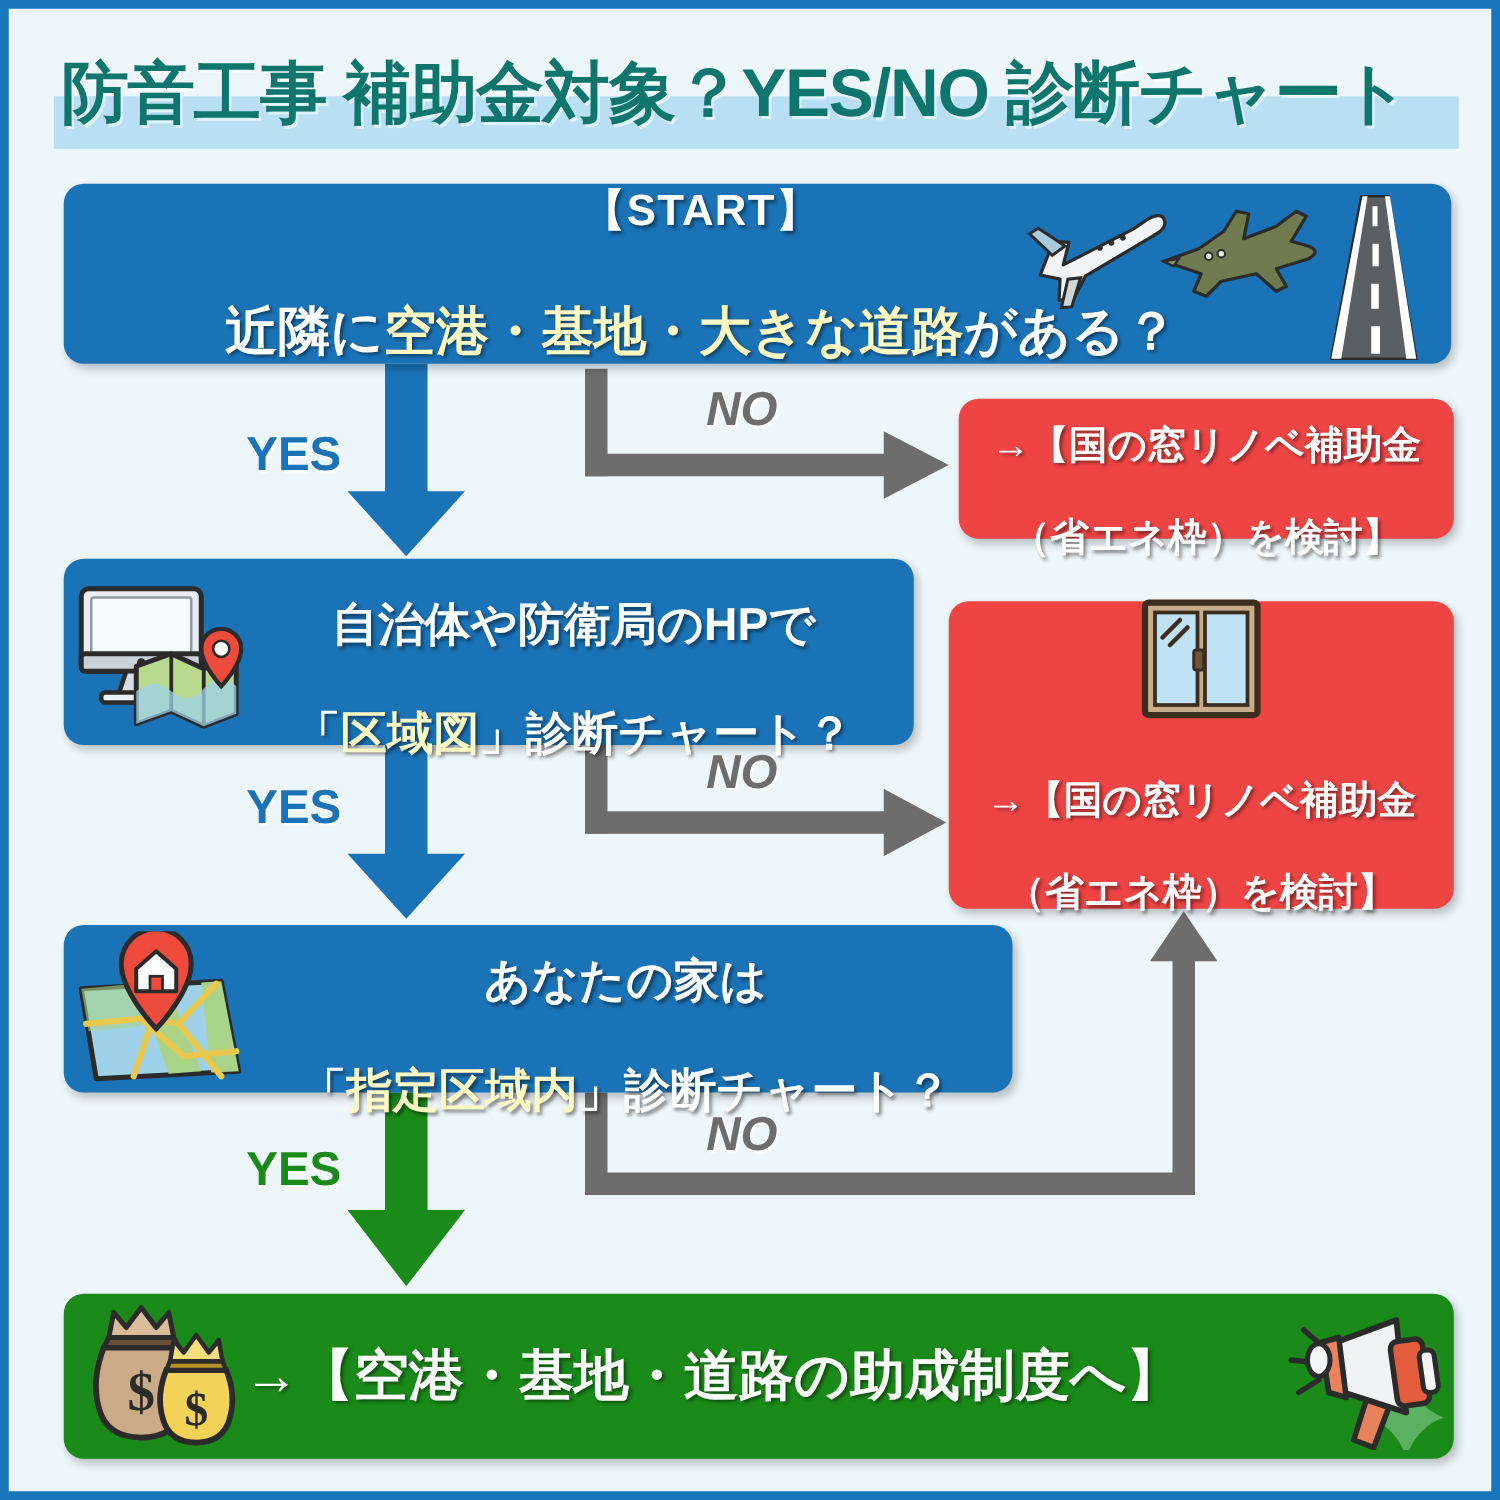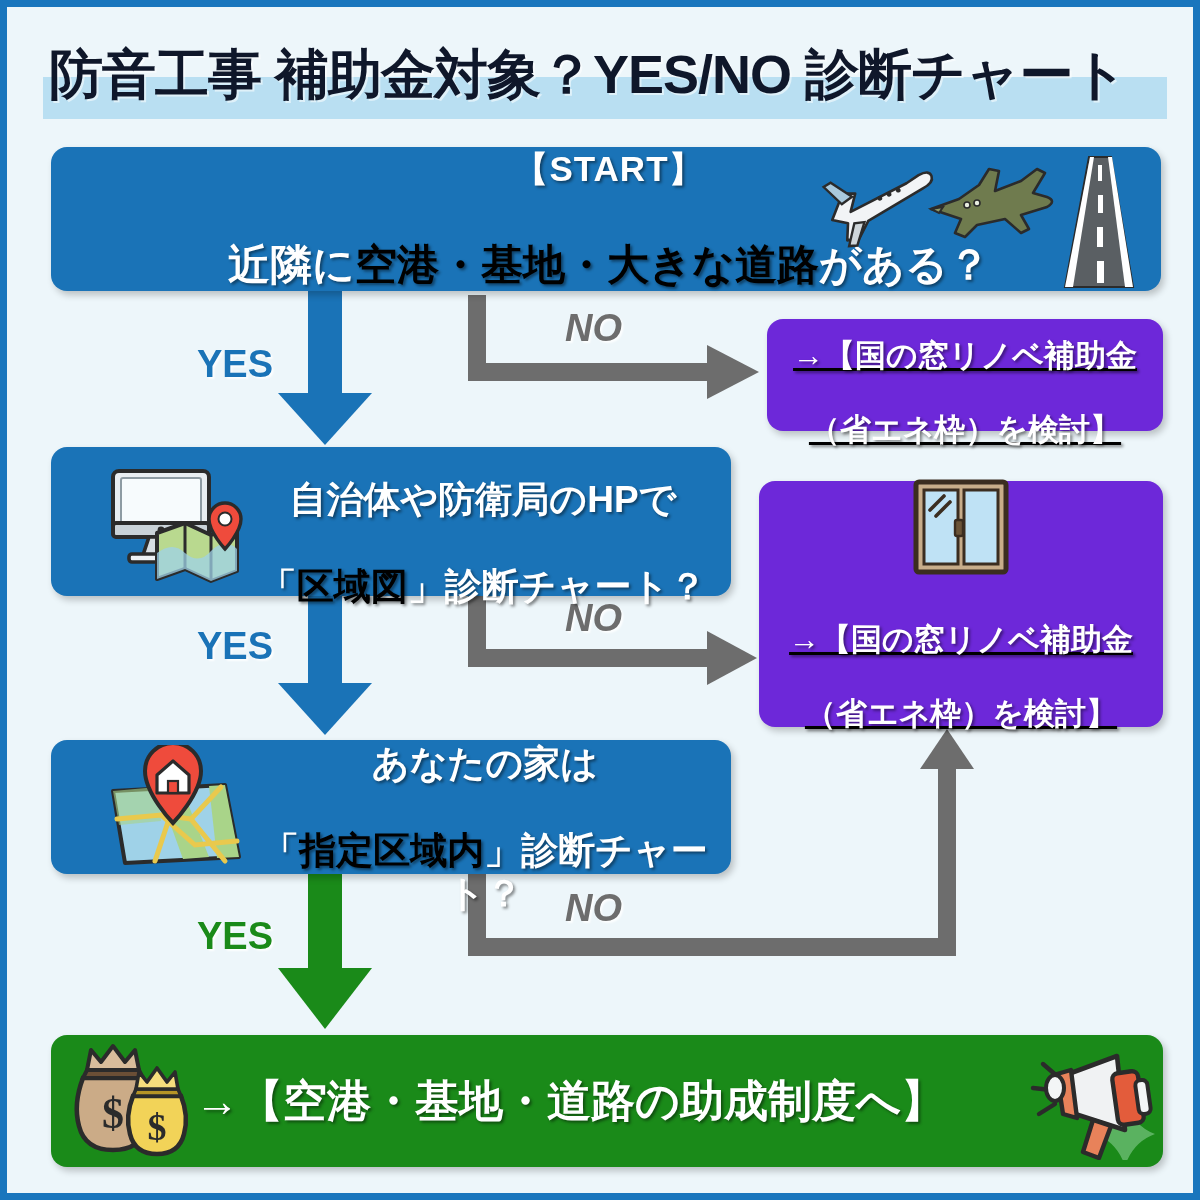--- a/index.html
+++ b/index.html
@@ -40,47 +40,47 @@
     height: 42px;
     background: #b9dff2;
   }
   .title-text {
     position: absolute;
     left: 42px;
     top: 14px;
     width: 1120px;
     font-size: 54px;
     font-weight: bold;
-    color: #0f172a;
+    color: #0f766e;
     letter-spacing: -1px;
     white-space: nowrap;
     text-shadow: 2px 2px 0 rgba(255,255,255,0.55);
   }
 
   
   .node {
     position: absolute;
     border-radius: 16px;
     box-sizing: border-box;
     box-shadow: 3px 4px 7px rgba(0,0,0,0.22);
     display: flex;
     align-items: center;
   }
-  .node.blue   { background: #1a73b7; padding-left: 48px; }
-  .node.gray   { background: #6d28d9; text-decoration: underline; }
+  .node.blue   { background: #1a73b7; }
+  .node.gray   { background: #ef4444; }
   .node.green  { background: #1a8a19; }
 
   .node-text {
     color: #ffffff;
     font-weight: bold;
     line-height: 1.18;
     text-shadow: 2px 2px 3px rgba(0,0,0,0.45);
     white-space: pre-line;
   }
-  .hl { color: #000000; }
+  .hl { color: #fef9c3; }
 
   
   #start-box {
     left: 44px; top: 140px; width: 1110px; height: 144px;
     justify-content: flex-start;
   }
   #start-inner {
     width: 1000px;
     text-align: center;
     font-size: 40px;
@@ -96,21 +96,21 @@
 
   
   #box2 {
     left: 44px; top: 440px; width: 680px; height: 149px;
   }
   #box2-icon { width: 150px; flex: 0 0 150px; height: 130px; position: relative; }
   #box2-text { font-size: 37px; flex: 1; text-align: center; padding-right: 14px; }
 
   
   #box3 {
-    left: 44px; top: 733px; width: 680px; height: 134px;
+    left: 44px; top: 733px; width: 759px; height: 134px;
   }
   #box3-icon { width: 150px; flex: 0 0 150px; height: 125px; position: relative; }
   #box3-text { font-size: 37px; flex: 1; text-align: center; padding-right: 10px; }
 
   
   #gray1 {
     left: 760px; top: 312px; width: 396px; height: 112px;
     justify-content: center;
   }
   #gray1-text { font-size: 31px; text-align: center; }

